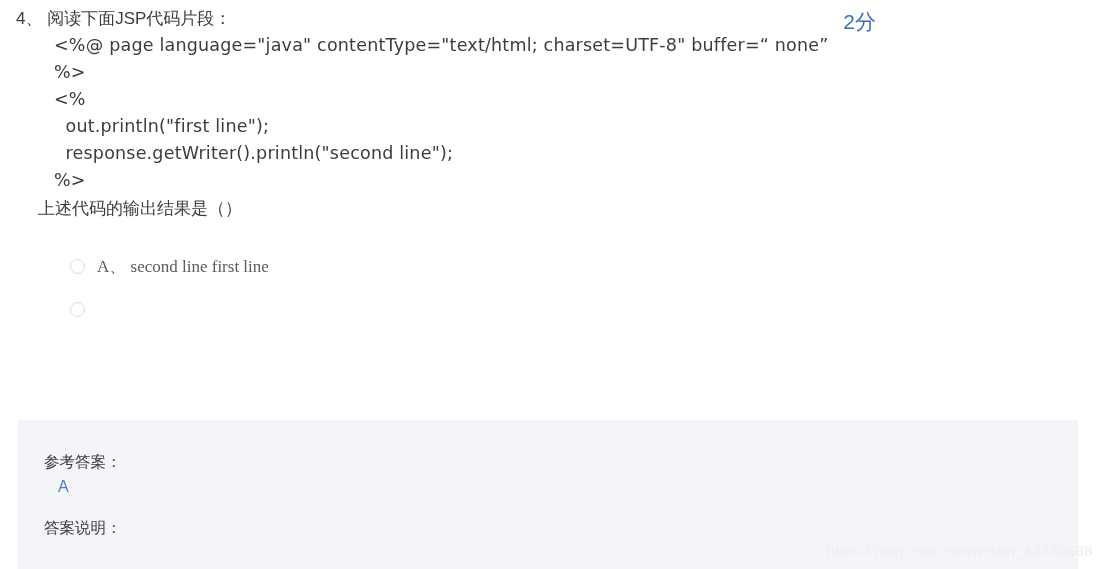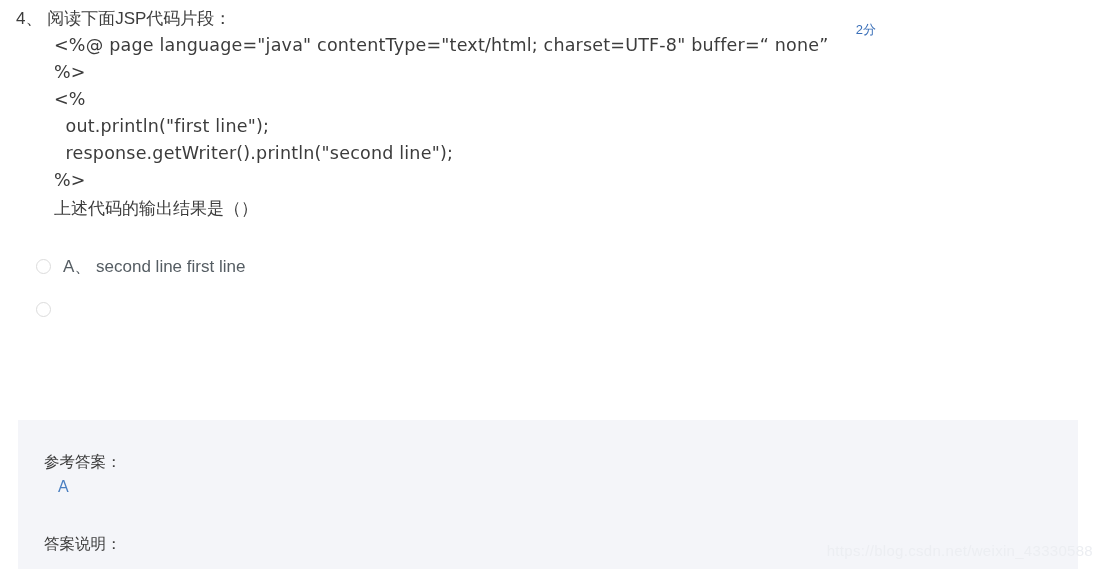--- a/index.html
+++ b/index.html
@@ -34,50 +34,51 @@
     font-size: 17px;
     line-height: 26px;
     color: #3c3c3c;
     padding-left: 16px;
     white-space: pre;
   }
 
   .score-badge {
     position: absolute;
     right: 12px;
-    top: 19px;
-    font-size: 13px;
+    top: 11px;
+    font-size: 21px;
     line-height: 22px;
     color: #3a6fb8;
   }
 
   .code-block {
     margin: 0;
     padding: 0 0 0 54px;
     font-family: "DejaVu Sans", "Liberation Sans", sans-serif;
     font-size: 17.5px;
     line-height: 27px;
     color: #3c3c3c;
     white-space: pre;
     letter-spacing: 0.2px;
   }
 
   .prompt-line {
-    padding-left: 54px;
+    padding-left: 38px;
     font-size: 17px;
     line-height: 28px;
     color: #3c3c3c;
     margin-top: 1px;
     white-space: pre;
   }
 
   
   .options {
     margin-top: 22px;
-    padding-left: 36px;
+    padding-left: 70px;
+    font-family: Liberation Serif, serif;
   }
 
   .option-row {
     display: flex;
     align-items: center;
     height: 43px;
   }
 
   .radio {
     width: 15px;
@@ -126,21 +127,21 @@
   }
 
   .panel-answer {
     font-size: 16px;
     line-height: 26px;
     color: #4a7fc1;
     padding-left: 14px;
   }
 
   .panel-label.second {
-    margin-top: 32px;
+    margin-top: 16px;
   }
 
   
   .watermark {
     position: absolute;
     right: 4px;
     bottom: 8px;
     font-size: 15px;
     line-height: 20px;
     color: #eceef2;

